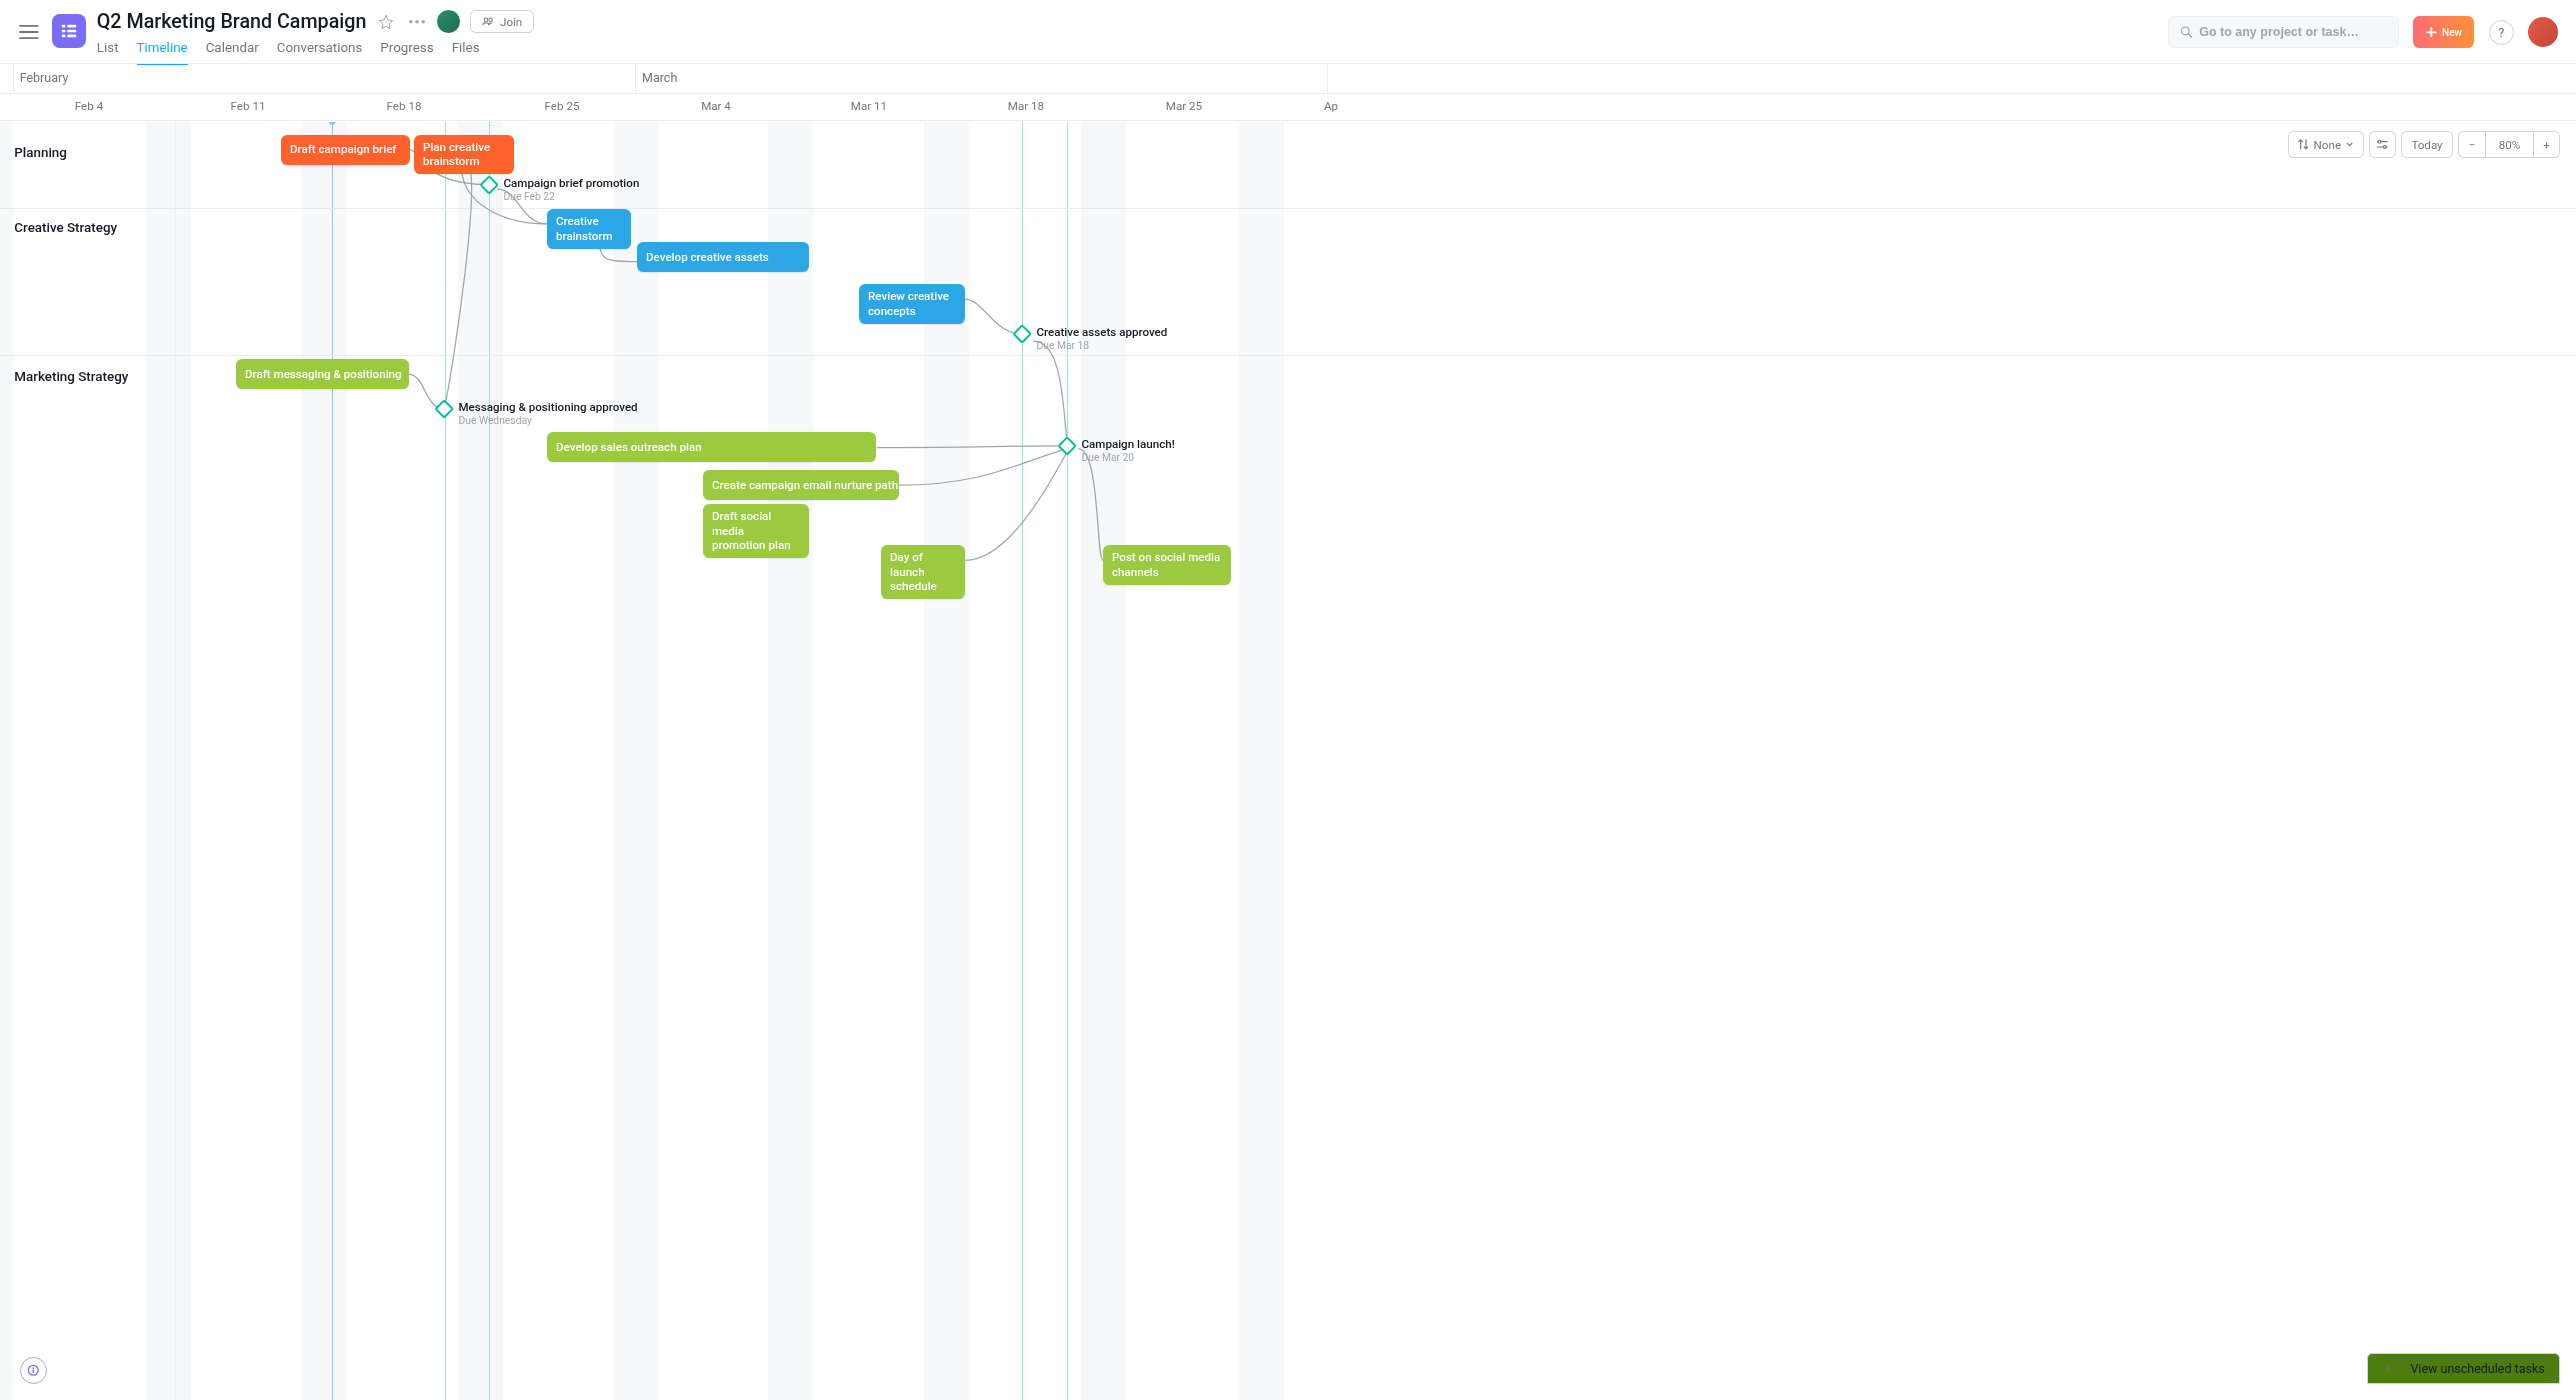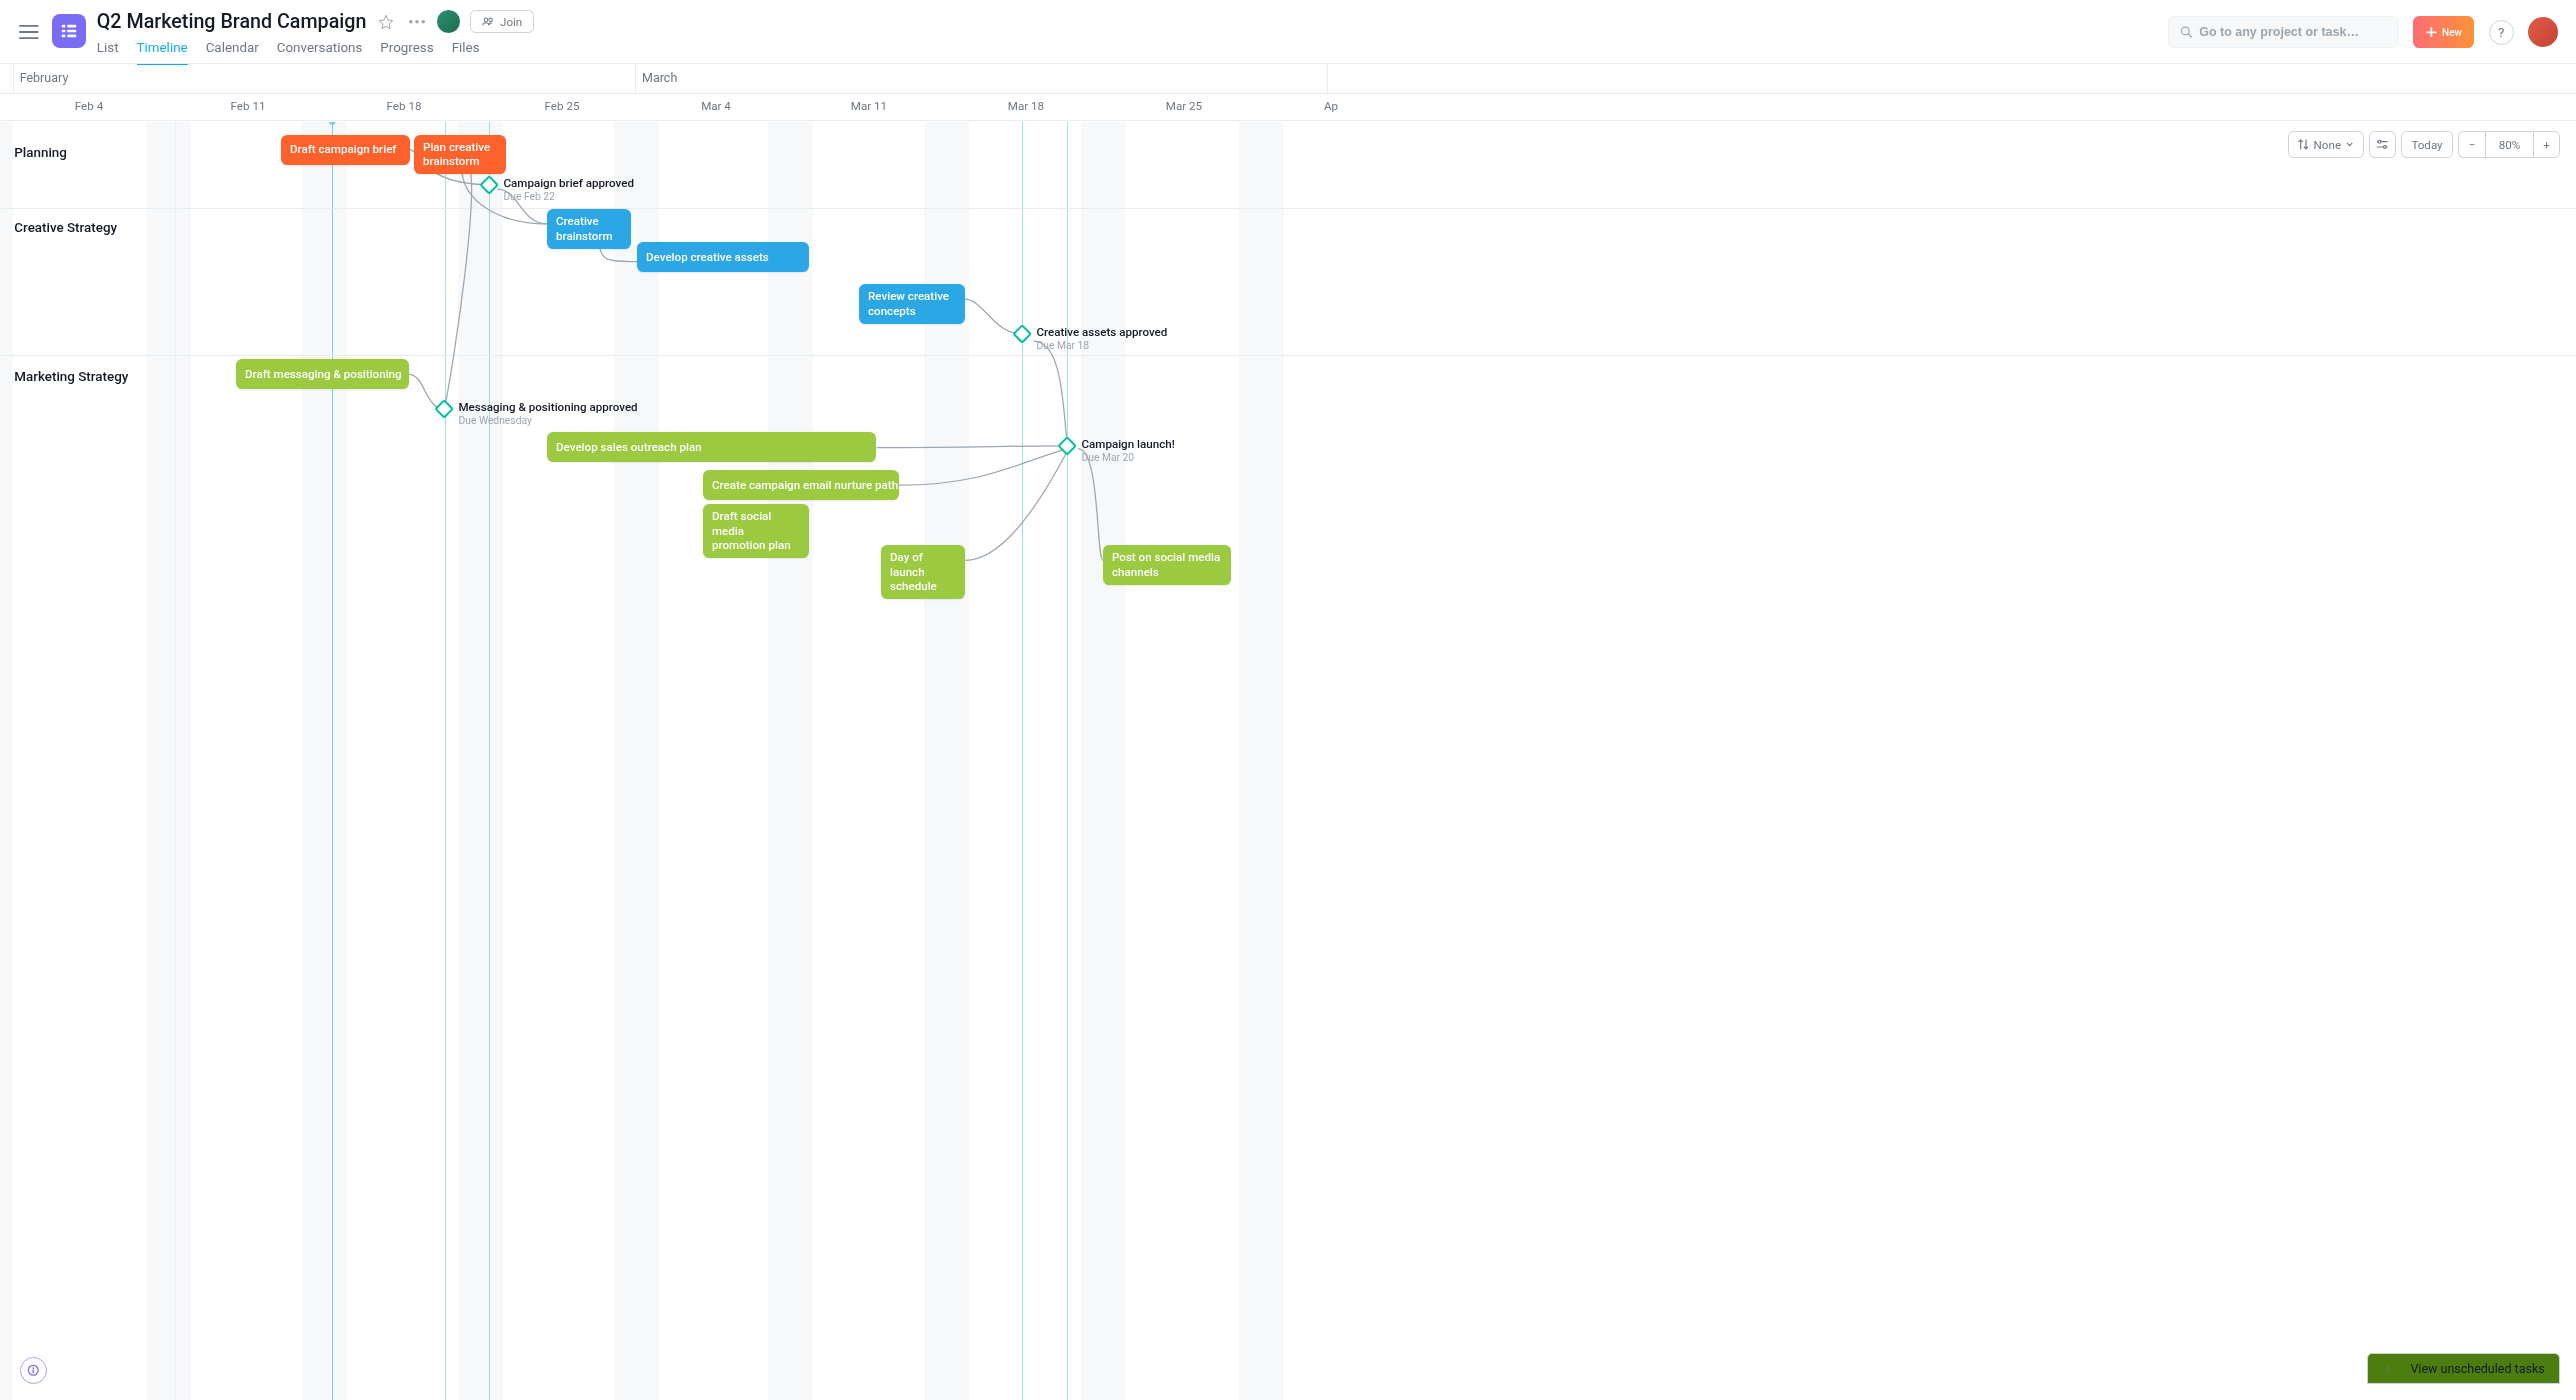--- a/index.html
+++ b/index.html
@@ -270,21 +270,21 @@
       <path d="M1155 245 C1190 245 1188 330 1193 358"></path>
 
       <path d="M1079 490 C1120 490 1160 430 1193 368"></path>
 
       <path d="M1205 365 C1230 365 1225 490 1233 490"></path>
     </svg>
 
     <div class="task orange single" style="left:281px;top:12.5px;width:129px">
         <span>Draft campaign brief</span>
       </div>
-    <div class="task orange" style="left:414px;top:12.5px;width:92px"><span>Plan creative brainstorm</span></div>
+    <div class="task orange" style="left:414px;top:12.5px;width:100px"><span>Plan creative brainstorm</span></div>
     <div class="task blue" style="left:547px;top:87px;width:84px"><span>Creative brainstorm</span></div>
     <div class="task blue single" style="left:637px;top:120px;width:172px">
         <span>Develop creative assets</span>
       </div>
     <div class="task blue" style="left:859px;top:162px;width:106px"><span>Review creative concepts</span></div>
     <div class="task green single" style="left:236px;top:237px;width:173px">
         <span>Draft messaging &amp; positioning</span>
       </div>
     <div class="task green single" style="left:547px;top:310px;width:329px">
         <span>Develop sales outreach plan</span>
@@ -292,21 +292,21 @@
     <div class="task green single" style="left:703px;top:348px;width:196px">
         <span>Create campaign email nurture path</span>
       </div>
     <div class="task green" style="left:703px;top:382px;width:106px"><span>Draft social media promotion plan</span></div>
     <div class="task green" style="left:881px;top:423px;width:84px"><span>Day of launch schedule</span></div>
     <div class="task green" style="left:1103px;top:423px;width:128px"><span>Post on social media channels</span></div>
 
     <div class="milestone" style="left:482px;top:54px">
       <div class="diamond"></div>
       <div>
-          <div class="mlabel">Campaign brief approved</div>
+          <div class="mlabel">Campaign brief promotion</div>
           <div class="mdue">Due Feb 22</div>
         </div>
     </div>
     <div class="milestone" style="left:1015px;top:203px">
       <div class="diamond"></div>
       <div>
           <div class="mlabel">Creative assets approved</div>
           <div class="mdue">Due Mar 18</div>
         </div>
     </div>

